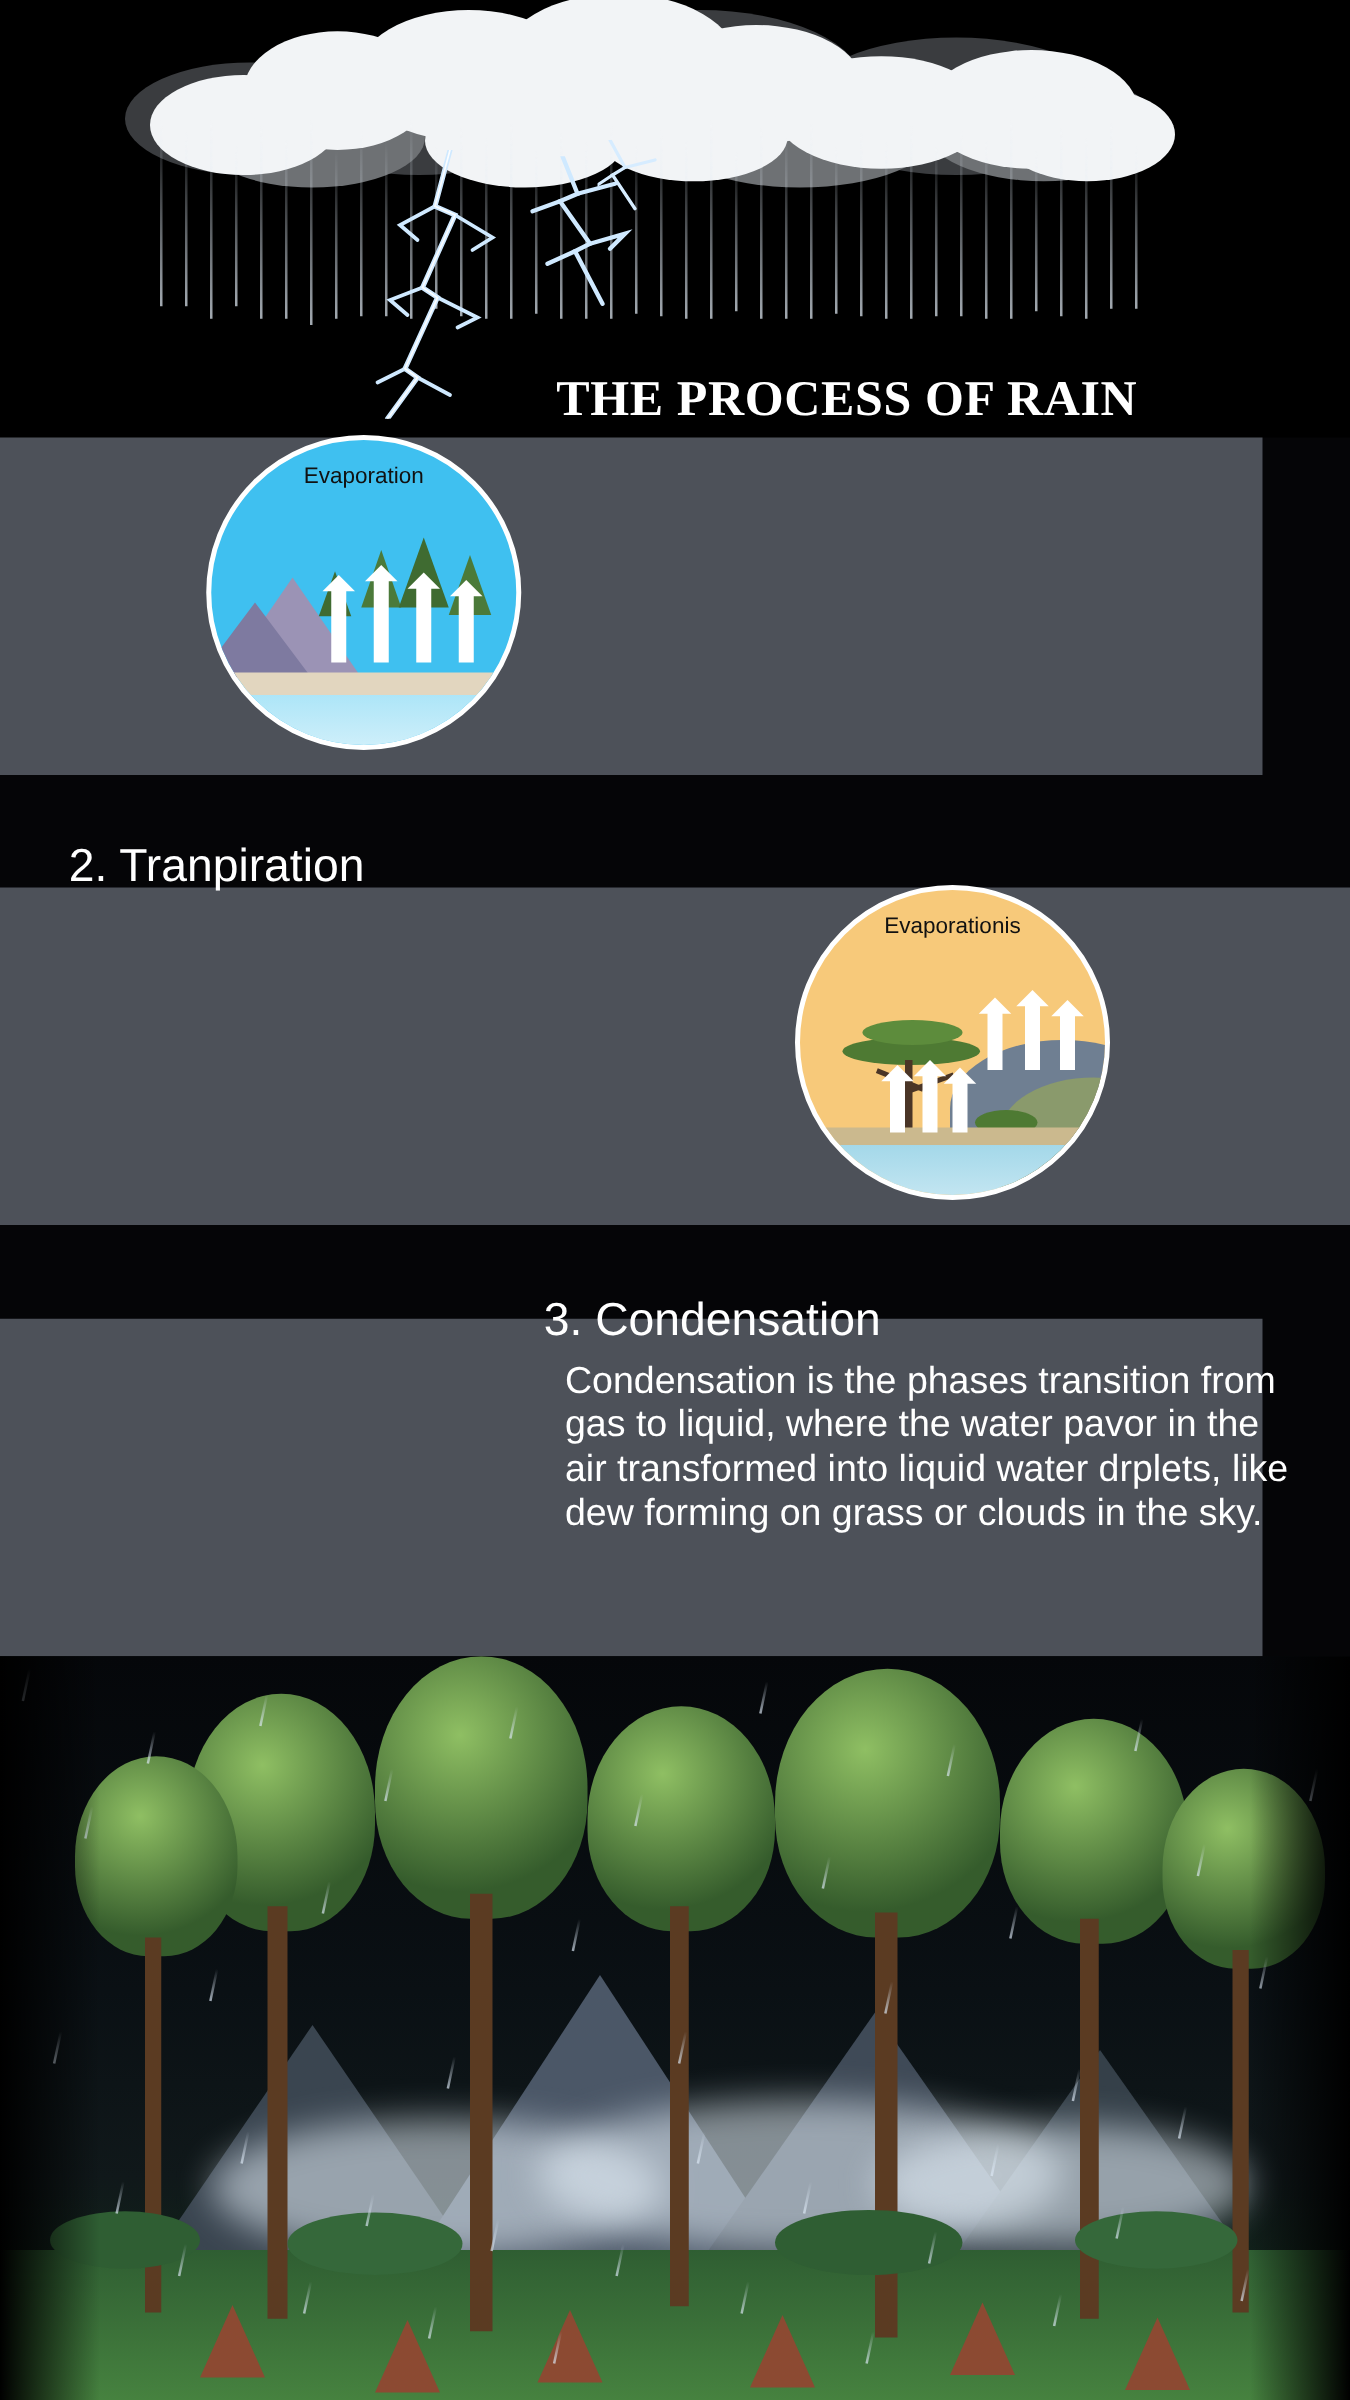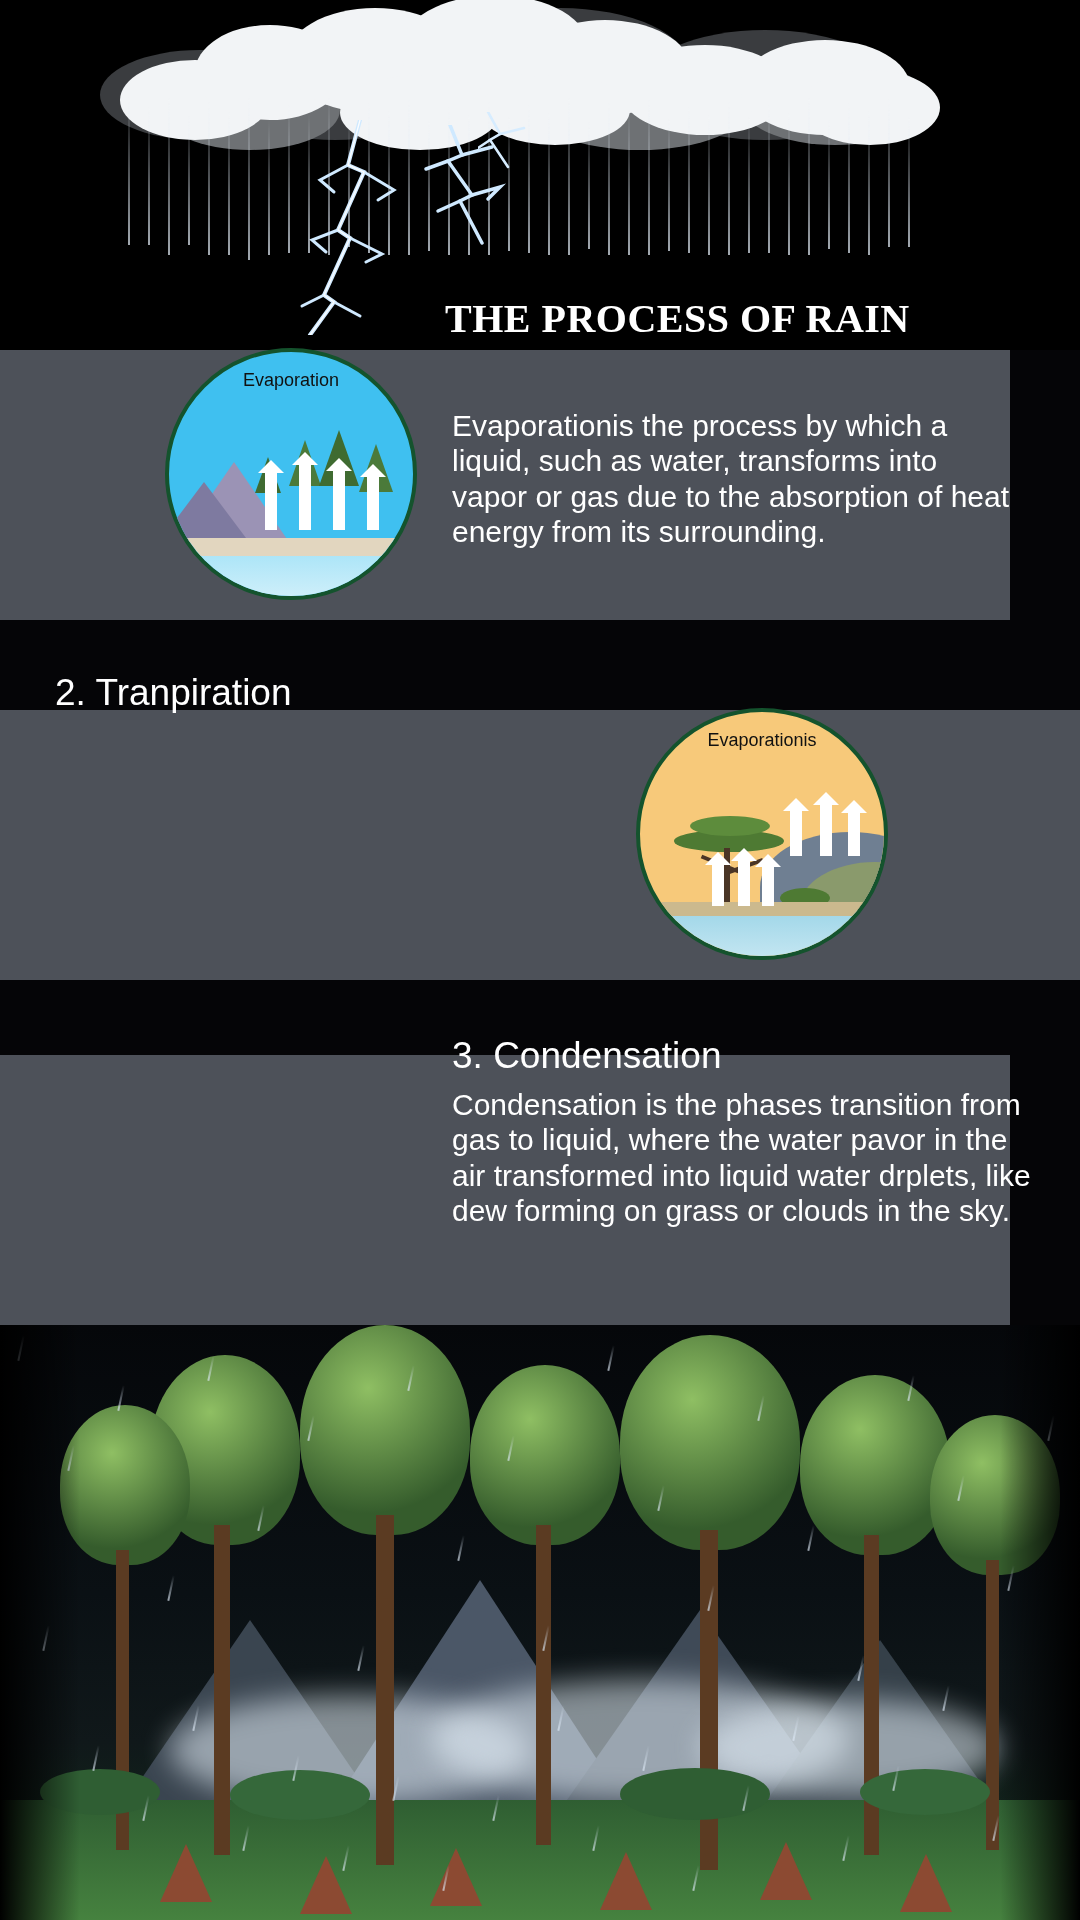--- a/index.html
+++ b/index.html
@@ -92,29 +92,29 @@
   .step-body {
     position: absolute;
     color: #fff;
     font-size: 30px;
     line-height: 1.18;
   }
   #s1head { left: 452px; top: 348px; }
   #s1body { left: 452px; top: 408px; width: 560px; }
   #s2head { left: 55px; top: 672px; }
   #s2body { left: 66px; top: 735px; width: 565px; }
-  #s3head { left: 452px; top: 1035px; }
+  #s3head { left: 435px; top: 1035px; }
   #s3body { left: 452px; top: 1087px; width: 580px; }
 
   
   .circle {
     position: absolute;
     border-radius: 50%;
     overflow: hidden;
-    border: 4px solid #14532d;
+    border: 4px solid #ffffff;
     box-sizing: border-box;
   }
   .circ-label {
     position: absolute;
     left: 0; right: 0;
     text-align: center;
     color: #111;
     font-size: 18px;
     z-index: 9;
   }
@@ -302,21 +302,20 @@
       </g>
     </svg>
   </div>
 
   <div class="band b1"></div>
   <div class="band b2"></div>
   <div class="band b3"></div>
 
   <div class="title">THE PROCESS OF RAIN</div>
 
-  <div class="step-body" id="s1body">Evaporationis the process by which a liquid, such as water, transforms into vapor or gas due to the absorption of heat energy from its surrounding.</div>
 
   <div class="circle" id="c1">
     <div class="circ-label" style="top:18px;">Evaporation</div>
 
     <div class="mtn" style="left:10px; top:110px; width:0;height:0;
          border-left:55px solid transparent;border-right:55px solid transparent;
          border-bottom:80px solid #9b93b5;"></div>
     <div class="mtn" style="left:-10px; top:130px; width:0;height:0;
          border-left:45px solid transparent;border-right:45px solid transparent;
          border-bottom:60px solid #7e7aa0;"></div>

